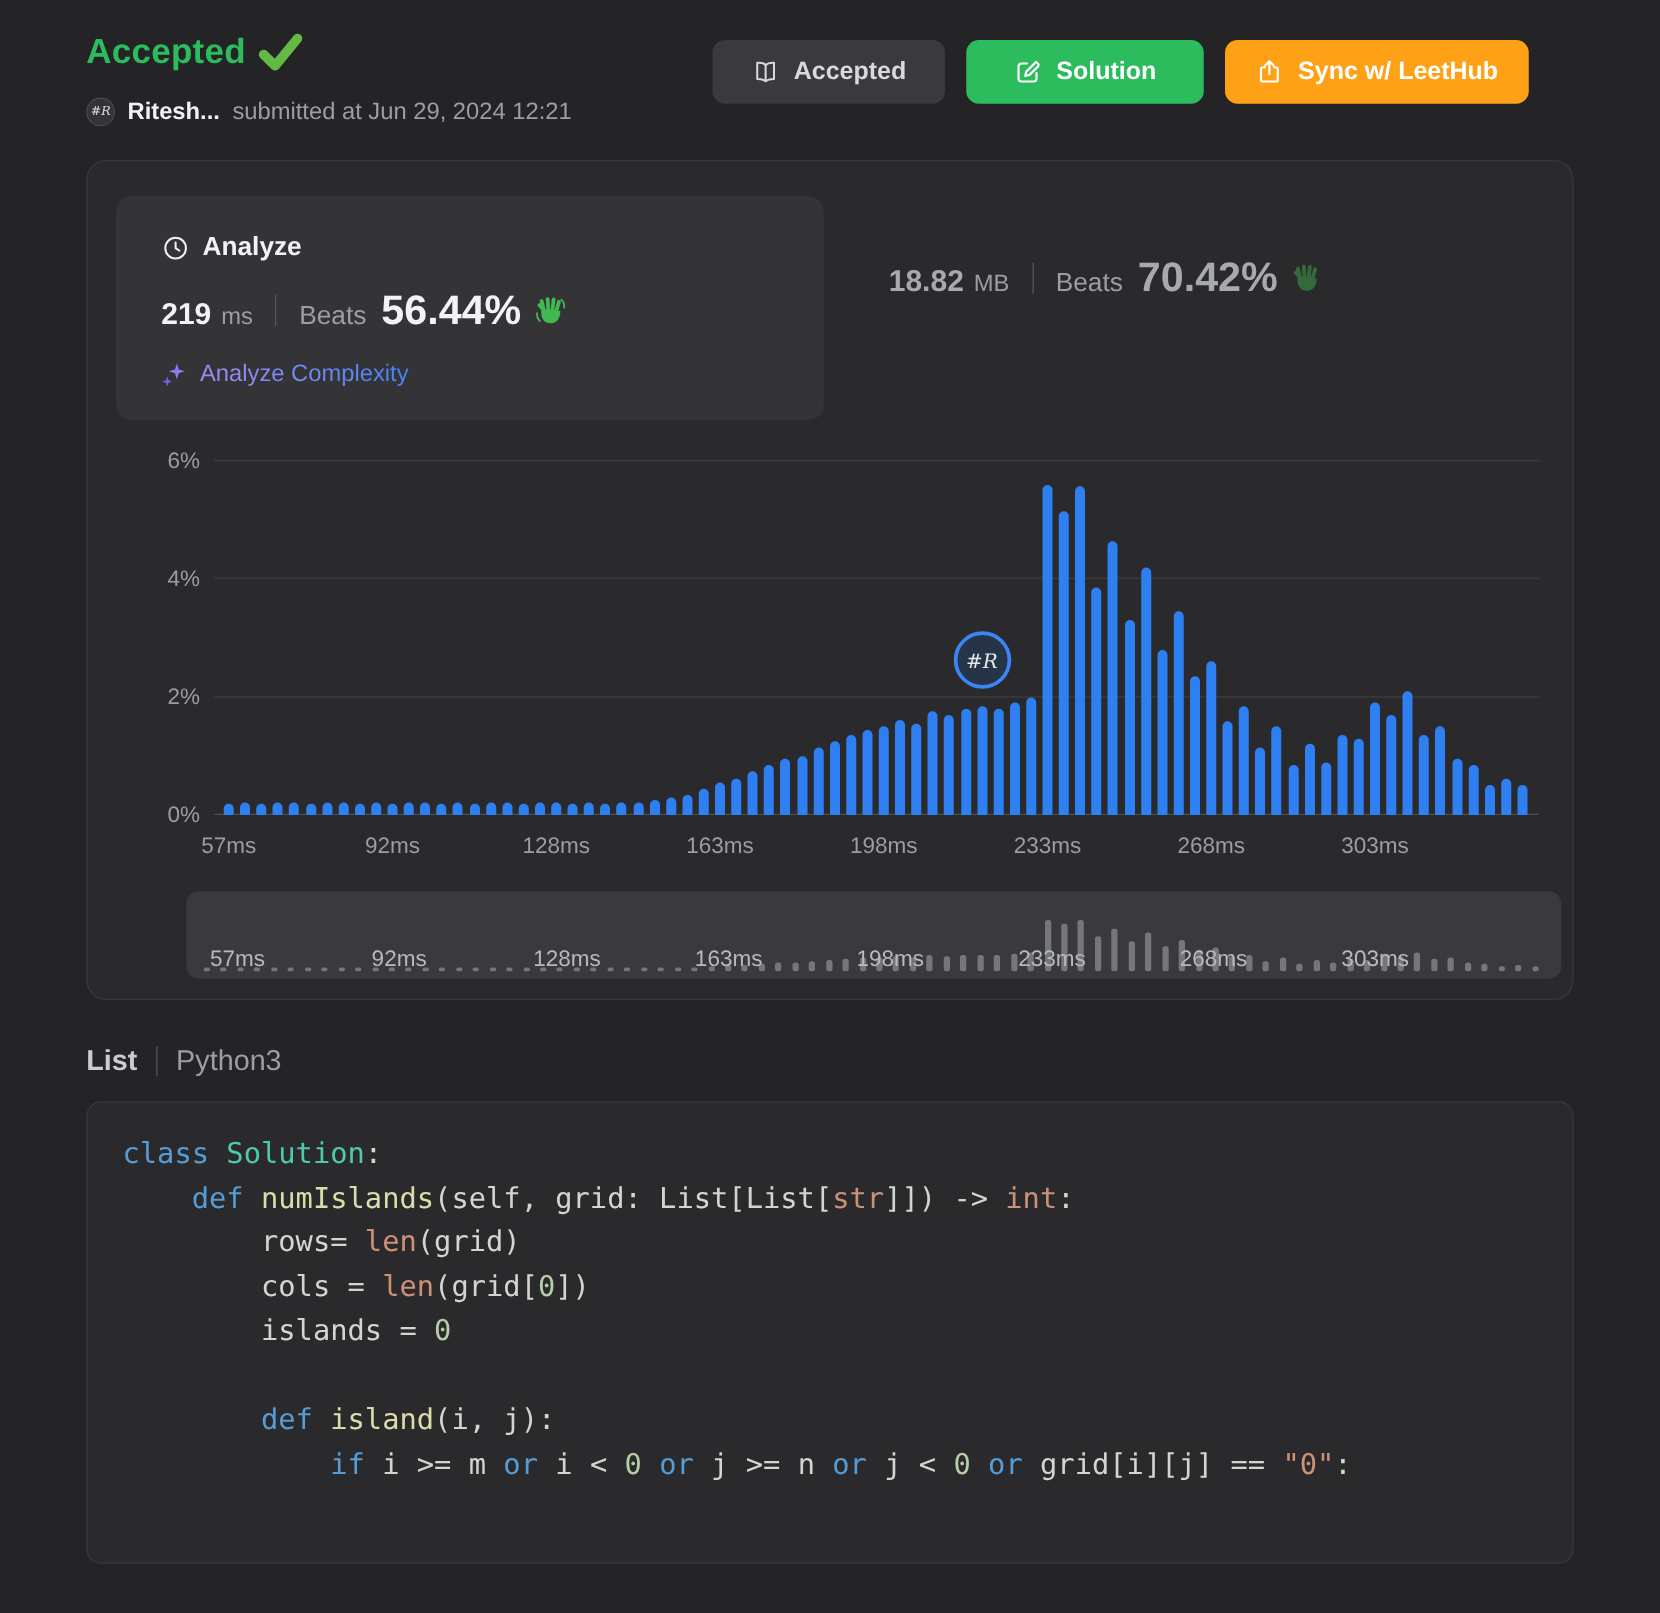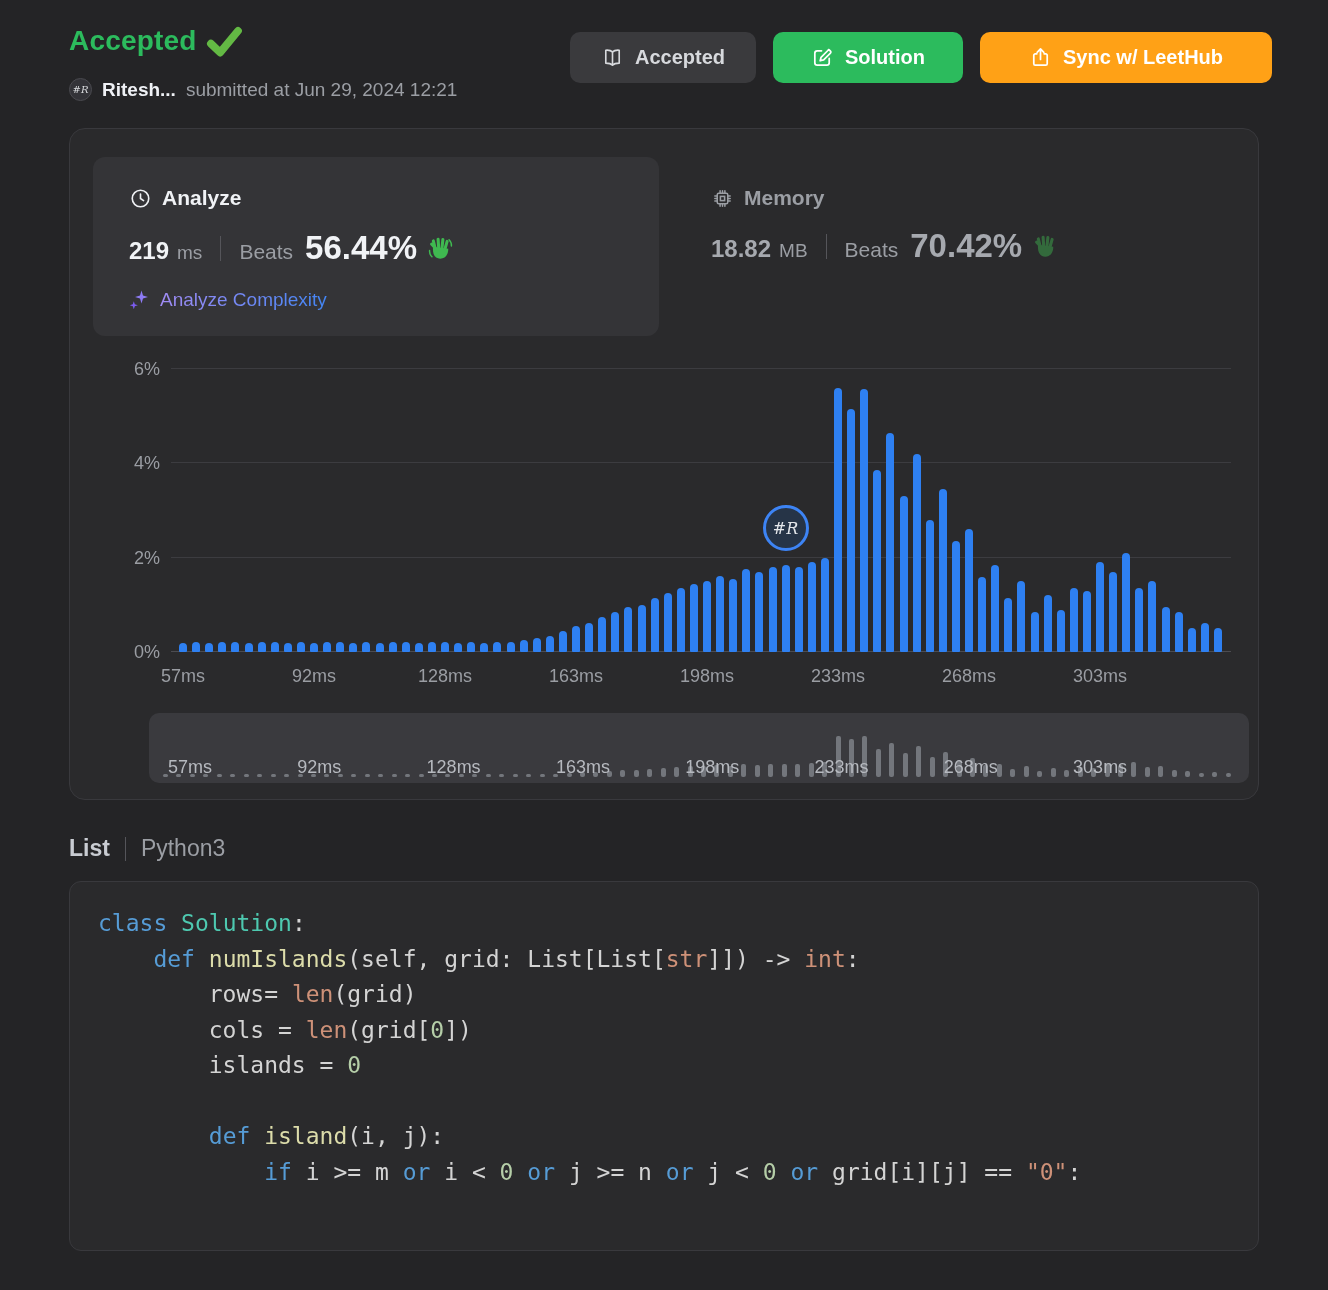--- a/index.html
+++ b/index.html
@@ -24,21 +24,21 @@
     display:flex;align-items:center;justify-content:center;
     font-family:"DejaVu Serif",serif;font-style:italic;font-size:10px;color:#d8dadd;}
   .username{font-size:19px;font-weight:700;color:#eff1f5;}
   .submitted{font-size:19px;color:#9b9ea4;}
   .btn{position:absolute;top:32px;height:51px;border:none;border-radius:10px;
     display:flex;align-items:center;justify-content:center;gap:11px;
     font-family:inherit;font-size:20px;font-weight:600;cursor:pointer;}
   .btn svg{width:23px;height:23px;flex:none;}
   .btn-editorial{left:570px;width:186px;background:#3a3a3d;color:#d7d9dd;}
   .btn-solution{left:773px;width:190px;background:var(--accepted-green);color:#fff;}
-  .btn-sync{left:980px;width:292px;background:var(--sync-orange);color:#fff;}
+  .btn-sync{left:980px;width:243px;background:var(--sync-orange);color:#fff;}
   
   .panel{position:absolute;left:69px;width:1190px;background:#2a2a2c;border:1px solid #39393d;border-radius:16px;}
   .chart-panel{top:128px;height:672px;}
   .code-panel{top:881px;height:370px;border-radius:12px;}
   
   .runtime-card{position:absolute;left:23px;top:28px;width:566px;height:179px;background:#343437;border-radius:12px;cursor:pointer;}
   .metric-head{display:flex;align-items:center;gap:10px;font-size:21px;font-weight:600;}
   .runtime-card .metric-head{position:absolute;left:36px;top:29px;color:#f0f2f5;}
   .metric-head svg{width:23px;height:23px;}
   .metric-row{display:flex;align-items:baseline;position:absolute;left:36px;top:72px;}
@@ -159,28 +159,20 @@
     <div class="analyze">
       <svg viewBox="0 0 24 24">
         <path d="M14.5 2.5 L16 7.5 L21 9 L16 10.5 L14.5 15.5 L13 10.5 L8 9 L13 7.5 Z" fill="#8d7bf4"></path>
         <path d="M6.8 13.2 L7.8 16.2 L10.8 17.2 L7.8 18.2 L6.8 21.2 L5.8 18.2 L2.8 17.2 L5.8 16.2 Z" fill="#7c5cf0"></path>
       </svg>
       <span class="analyze-text">Analyze Complexity</span>
     </div>
   </div>
 
   <div class="memory-block">
-    <div class="metric-head">
-      <svg viewBox="0 0 24 24" fill="none" stroke="#9b9ea4" stroke-width="1.6" stroke-linecap="round">
-        <rect x="6.5" y="6.5" width="11" height="11" rx="1.6"></rect>
-        <rect x="9.8" y="9.8" width="4.4" height="4.4"></rect>
-        <path d="M9.5 6.5 V4 M12 6.5 V4 M14.5 6.5 V4 M9.5 20 V17.5 M12 20 V17.5 M14.5 20 V17.5 M6.5 9.5 H4 M6.5 12 H4 M6.5 14.5 H4 M20 9.5 H17.5 M20 12 H17.5 M20 14.5 H17.5"></path>
-      </svg>
-      <span>Memory</span>
-    </div>
     <div class="metric-row">
       <span class="metric-value">18.82</span>
       <span class="metric-unit">MB</span>
       <span class="metric-sep"></span>
       <span class="beats-label">Beats</span>
       <span class="beats-value">70.42%</span>
       <svg class="hand-icon" viewBox="0 0 24 24">
         <g fill="#3fb950">
           <rect x="5.2" y="3.8" width="2.7" height="10" rx="1.35" transform="rotate(-14 6.5 9)"></rect>
           <rect x="8.8" y="2.4" width="2.7" height="11.5" rx="1.35" transform="rotate(-4 10.1 8)"></rect>

